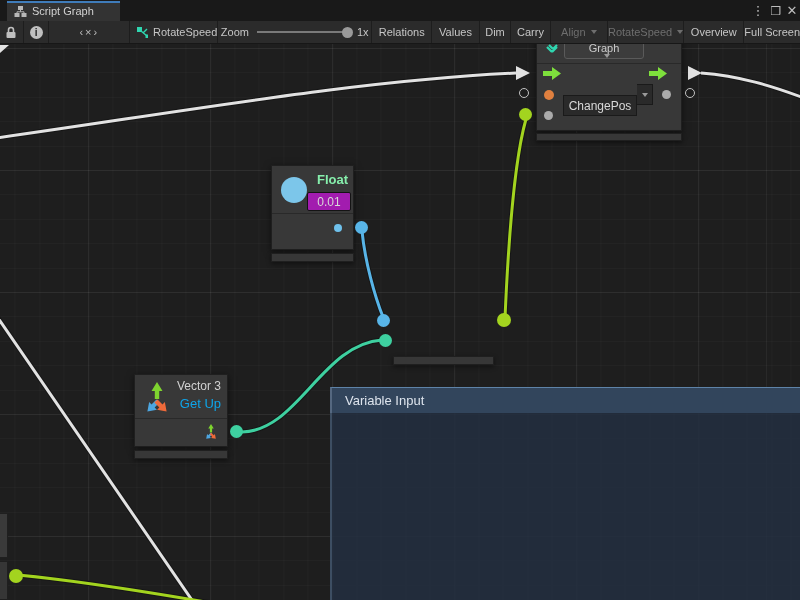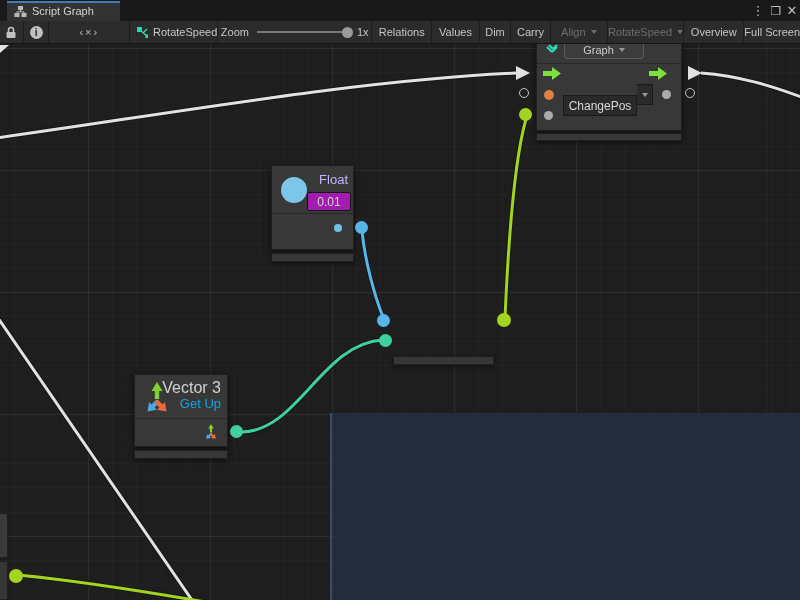--- a/index.html
+++ b/index.html
@@ -57,28 +57,28 @@
 
   
   .node { position:absolute; background:#383838; border:1px solid #1f1f1f;
     box-shadow:0 2px 7px rgba(0,0,0,0.5); z-index:5; }
   .node-footer { position:absolute; background:#373737; border:1px solid #1f1f1f;
     box-shadow:0 2px 5px rgba(0,0,0,0.45); z-index:5; }
   .divider { position:absolute; left:0; width:100%; height:1px; background:#292929; }
   .port-dot { position:absolute; border-radius:50%; }
   .socket { position:absolute; border-radius:50%; z-index:6; }
   .socket.ring { background:transparent; border:1.5px solid #c2c2c2; }
-  .node-title { color:#c4b5fd; font-size:13px; }
+  .node-title { color:#86efac; font-size:13px;font-weight:bold; }
   .port-label { color:#c9c9c9; font-size:12px; }
 
   
   #node-setvar { left:536px; top:36px; width:146px; height:95px; }
   #setvar-kind-btn { position:absolute; left:27px; top:4px; width:80px; height:18px; background:#3c3c3c;
     border:1px solid #5a5a5a; border-radius:3px; display:flex; align-items:center; justify-content:center;
-    color:#cccccc; font-size:11px; }
+    color:#cccccc; font-size:11px;flex-direction:column; }
   #setvar-name-drop { position:absolute; left:26px; top:47px; width:90px; height:21px; display:flex; }
   #setvar-name-field { width:74px; height:21px; background:#2a2a2a; border:1px solid #1a1a1a;
     color:#d8d8d8; font-size:12px; display:flex; align-items:center; justify-content:center;margin-top:11px; }
   #setvar-name-arrow { width:16px; height:21px; background:#2a2a2a; border:1px solid #1a1a1a;
     border-left:none; display:flex; align-items:center; justify-content:center; }
 
   
   #node-float { left:271px; top:165px; width:83px; height:85px; }
   #float-icon { position:absolute; left:9px; top:11px; width:26px; height:26px; border-radius:50%;
     background:#7cc6ea; }
@@ -86,33 +86,36 @@
   #float-field { position:absolute; left:35px; top:26px; width:44px; height:19px; background:#a21caf;
     border:1px solid #141414; border-radius:2px; color:#d8d8d8; font-size:12px;
     display:flex; align-items:center; justify-content:center; }
 
   
   #node-multiply { left:393px; top:260px; width:101px; height:94px; }
   #multiply-title { position:absolute; left:42px; top:16px; }
 
   
   #node-vector { left:134px; top:374px; width:94px; height:73px; }
-  #vector-title { position:absolute; right:6px; top:4px; color:#d2d2d2; font-size:16px; }
+  #vector-title { position:absolute; right:6px; top:4px; color:#d2d2d2; font-size:12px; }
   #vector-subtitle { position:absolute; right:6px; top:21px; color:#0ea5e9; font-size:13px; }
 
   
   .sliver { position:absolute; background:#3a3a3a; border:1px solid #1f1f1f; border-left:none; z-index:5; }
 </style>
 </head>
 <body>
 <div id="stage">
 
   <div id="canvas"></div>
 
   <div id="var-panel">
+    <div id="var-panel-header">
+      <span id="var-panel-title">Variable Input</span>
+    </div>
     <div id="var-panel-body"></div>
   </div>
 
   <svg id="wires">
 
     <g stroke="#161616" stroke-width="5" fill="none">
       <path d="M -4 138 C 180 112, 360 80, 516 73"></path>
       <path d="M 701 73 C 740 76, 772 86, 804 98"></path>
       <path d="M -2 318 L 196 606"></path>
       <path d="M 505 318 C 507 272, 512 168, 526 119"></path>

